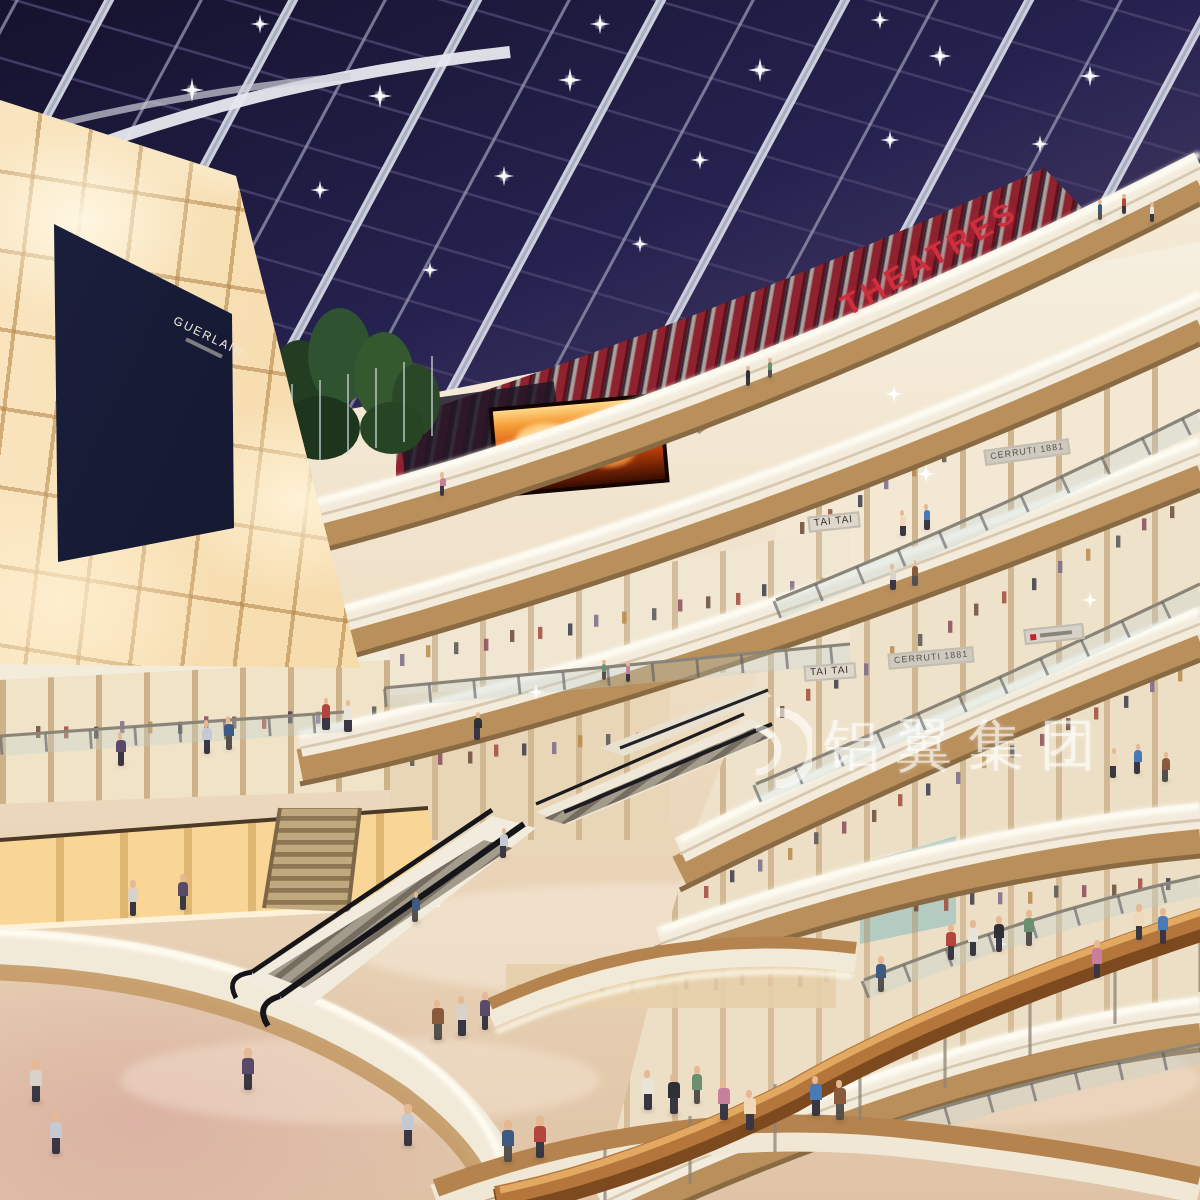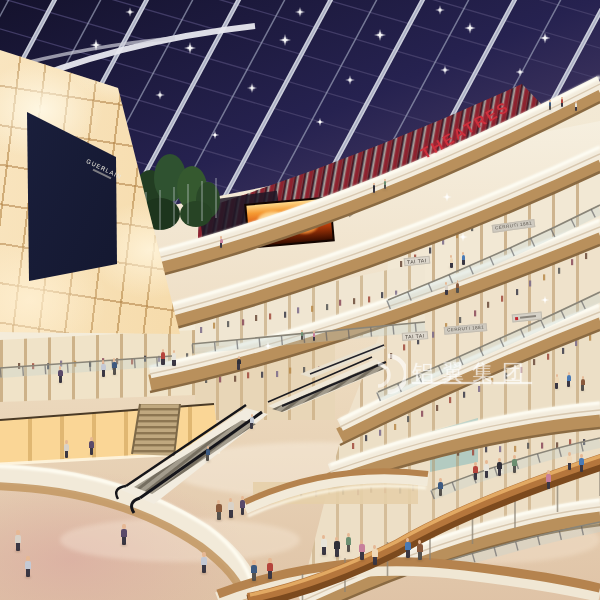--- a/index.html
+++ b/index.html
@@ -76,23 +76,22 @@
   .redmark-sign .mark{width:3px;height:3px;background:#c2242e;}
   .redmark-sign .bar{width:16px;height:2px;background:#8a857c;}
 
   
   .watermark{
     position:absolute;left:368px;top:352px;display:flex;align-items:center;gap:6px;
     color:rgba(255,255,255,.62);pointer-events:none;
   }
   .watermark .zh{
     font-family:"DejaVu Serif","Liberation Serif",serif;
-    font-size:22px;letter-spacing:8px;white-space:nowrap;
+    font-size:28px;letter-spacing:8px;white-space:nowrap;
     text-shadow:0 0 2px rgba(255,255,255,.35);
-    text-decoration:underline;
   }
 
   
   .person{position:absolute;}
   .person .head{width:38%;height:22%;margin:0 auto;border-radius:50%;background:#e6b894;}
   .person .torso{width:74%;height:40%;margin:0 auto;border-radius:2px 2px 0 0;}
   .person .legs{width:52%;height:38%;margin:0 auto;background:#3a3744;border-radius:0 0 1px 1px;}
   .person .shadow{position:absolute;left:10%;bottom:-3%;width:80%;height:8%;
     background:rgba(60,40,20,.25);border-radius:50%;filter:blur(1px);}
 </style>

